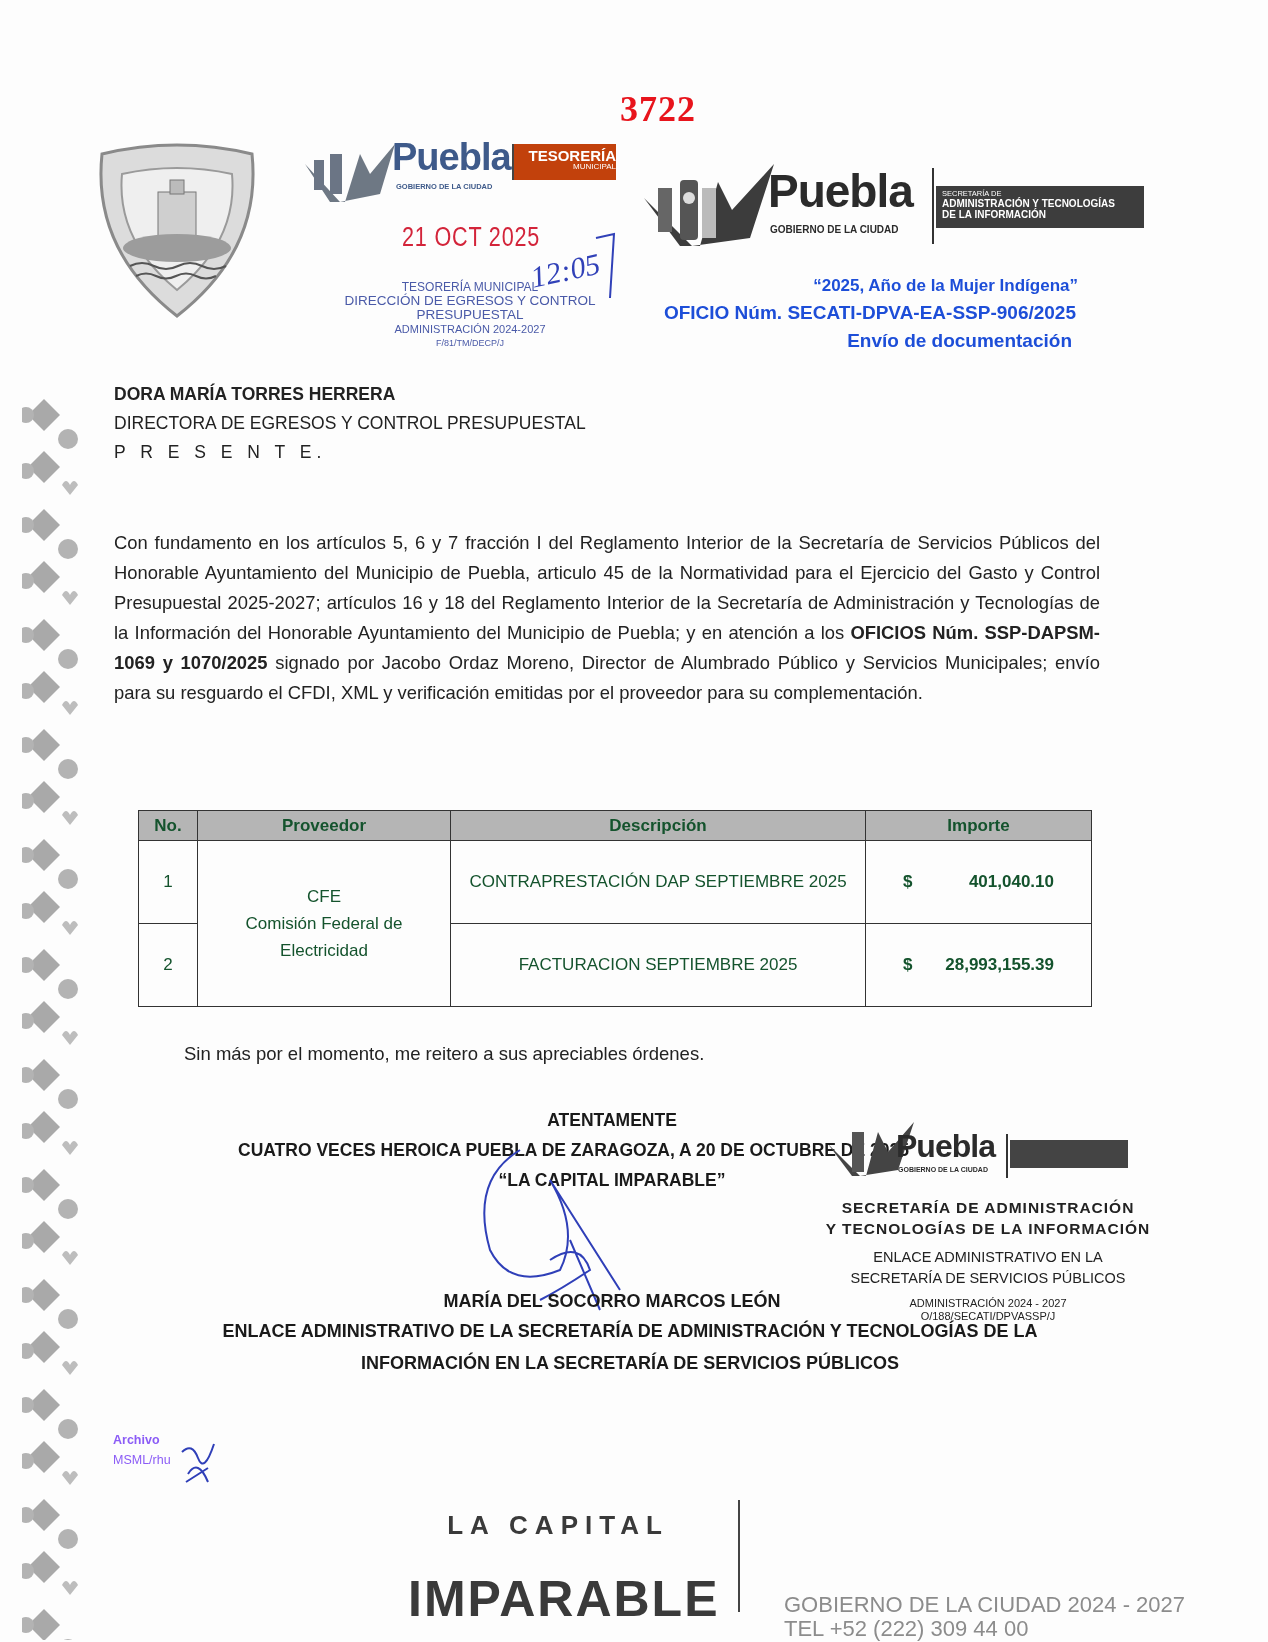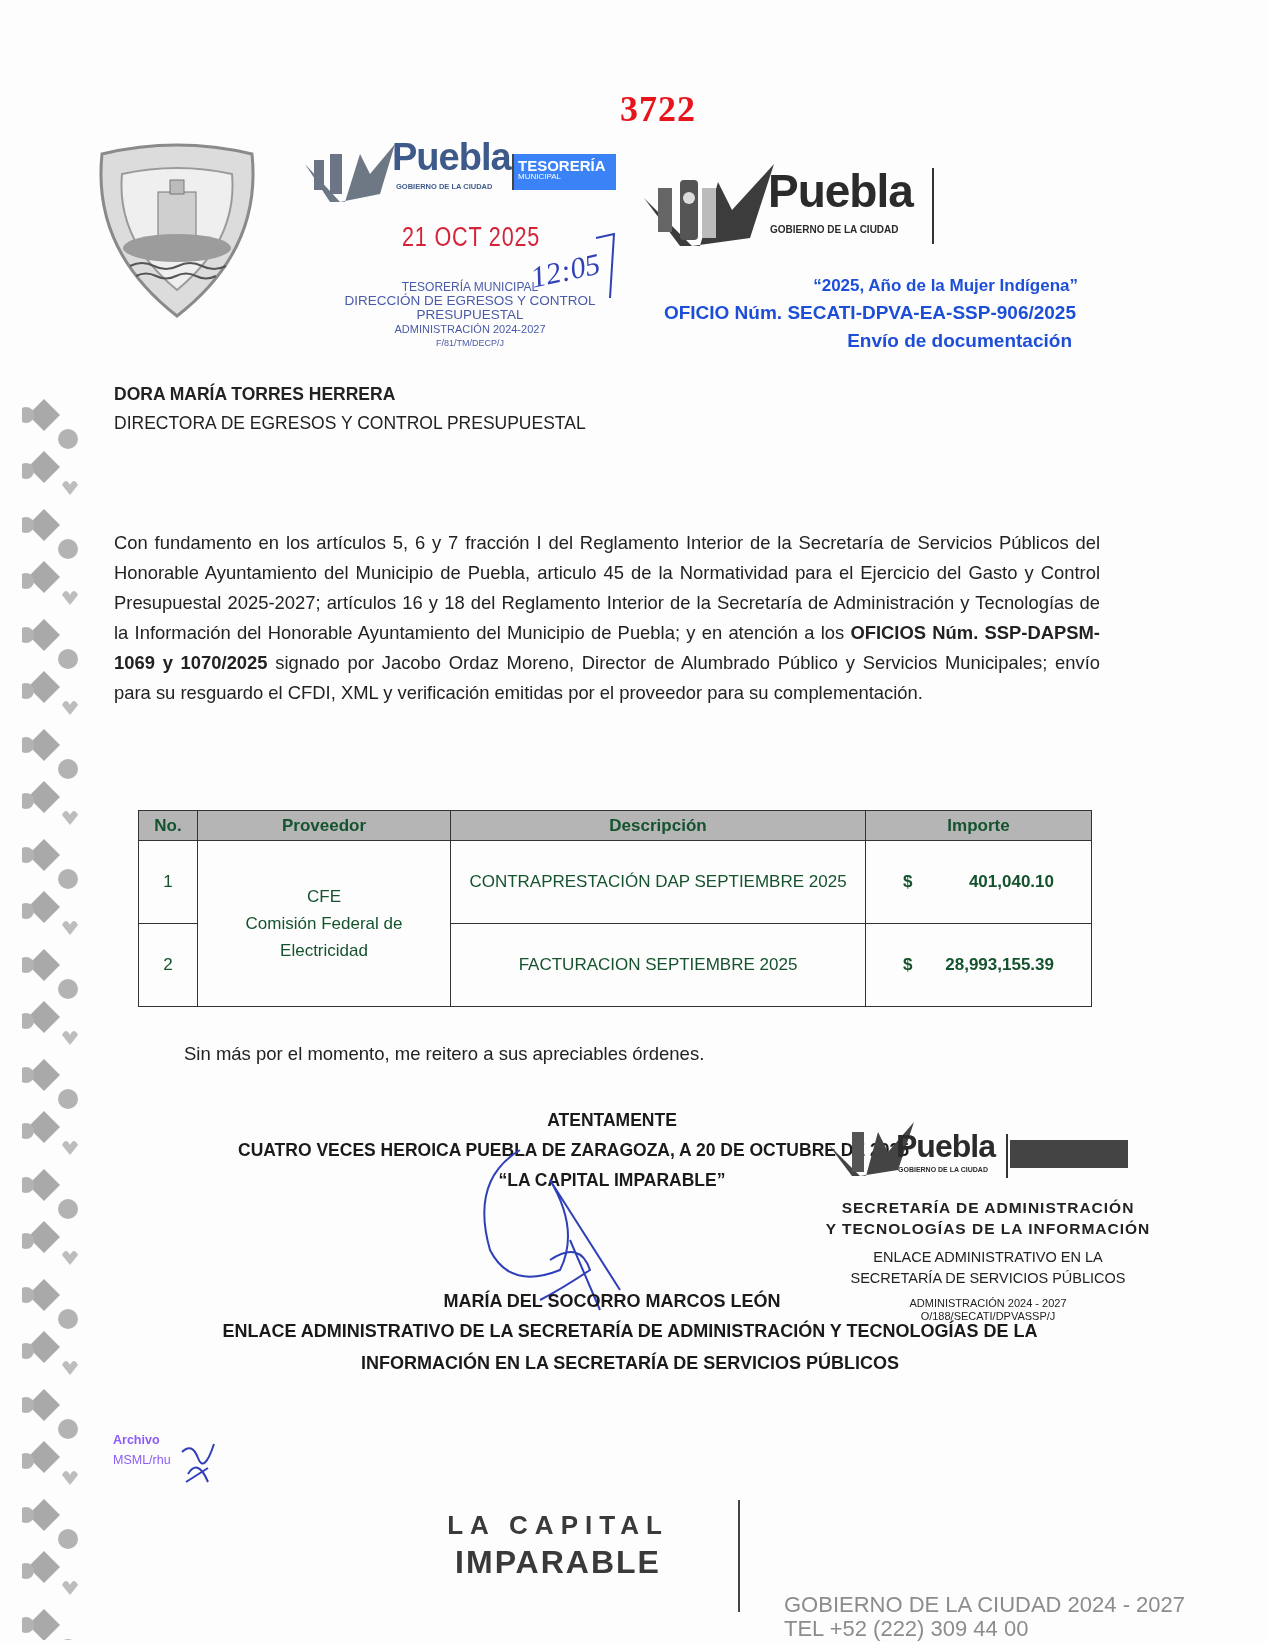--- a/index.html
+++ b/index.html
@@ -63,21 +63,21 @@
   .sec-stamp .s2 { font-size:14.5px; line-height:21px; margin-top:8px; }
   .sec-stamp .s3 { font-size:11px; margin-top:8px; line-height:13px; }
   .signature { left:460px; top:1140px; width:200px; height:190px; }
   
   .archivo { left:113px; top:1430px; font-size:12.5px; line-height:20px; color:#8b5cf6; }
   .archivo .a1 { font-weight:bold; }
   .initials-mark { left:178px; top:1438px; width:40px; height:50px; }
   
   .footer-brand { left:408px; top:1510px; width:300px; text-align:center; color:#3a3a3a; font-weight:bold; }
   .footer-brand .f1 { font-size:26px; letter-spacing:7px; }
-  .footer-brand .f2 { font-size:32px; letter-spacing:2px; line-height:42px; }
+  .footer-brand .f2 { font-size:50px; letter-spacing:2px; line-height:42px;margin-top:37px; }
   .footer-div { left:738px; top:1500px; width:2px; height:112px; background:#444; }
   .footer-info { left:777px; top:1593px; font-size:22px; line-height:24px; color:#8c8c8c;margin-left:7px; }
 </style>
 </head>
 <body>
 
 <svg class="abs border-strip" viewBox="0 0 60 1245" preserveAspectRatio="none">
   <defs>
     <pattern id="bp" x="0" y="0" width="60" height="110" patternUnits="userSpaceOnUse">
       <path d="M22 4 L38 20 L22 36 L6 20 Z" fill="#a9a9a9"></path>
@@ -104,21 +104,21 @@
 <div class="abs folio">3722</div>
 
 <div class="abs stamp-logo">
   <svg width="100" height="70" viewBox="0 0 100 70" style="position:absolute;left:0;top:4px;">
     <path d="M5 30 L30 68 L45 68 L60 20 L70 40 L95 10 L80 60 L40 68 Z" fill="#55606f" opacity="0.85"></path>
     <rect x="30" y="20" width="12" height="40" fill="#6b7585"></rect>
     <rect x="14" y="26" width="10" height="30" fill="#6b7585"></rect>
   </svg>
   <div style="position:absolute;left:92px;top:6px;font-size:38px;font-weight:bold;color:#3e5a8a;letter-spacing:-1px;">Puebla</div>
   <div style="position:absolute;left:96px;top:52px;font-size:7.5px;font-weight:bold;color:#3e5a8a;">GOBIERNO DE LA CIUDAD</div>
-  <div style="position:absolute;left:212px;top:24px;width:102px;height:36px;background:#3b82f6;color:#fff;border-left:2px solid #444;">
+  <div style="position:absolute;left:212px;top:14px;width:102px;height:36px;background:#c2410c;color:#fff;border-left:2px solid #444;text-align:right;">
     <div style="font-size:15px;font-weight:bold;padding:3px 0 0 4px;">TESORERÍA</div>
     <div style="font-size:8px;padding-left:4px;margin-top:-2px;">MUNICIPAL</div>
   </div>
 </div>
 <div class="abs stamp-date">21 OCT 2025</div>
 <div class="abs handtime">
   <svg width="110" height="80" viewBox="0 0 110 80">
     <text x="2" y="52" font-family="Liberation Serif, serif" font-style="italic" font-size="30" fill="#3141b8" transform="rotate(-12 40 40)">12:05</text>
     <path d="M68 10 L86 6 L82 70" stroke="#3141b8" stroke-width="2" fill="none"></path>
   </svg>
@@ -135,29 +135,35 @@
   <svg width="140" height="90" viewBox="0 0 140 90" style="position:absolute;left:-20px;top:0;">
     <path d="M4 40 L40 88 L60 88 L78 24 L92 52 L134 6 L110 80 L52 88 Z" fill="#3c3c3c"></path>
     <rect x="40" y="22" width="18" height="60" rx="4" fill="#555"></rect>
     <circle cx="49" cy="40" r="6" fill="#ddd"></circle>
     <rect x="18" y="30" width="14" height="44" fill="#666"></rect>
     <rect x="62" y="30" width="14" height="50" fill="#bbb"></rect>
   </svg>
   <div style="position:absolute;left:108px;top:6px;font-size:46px;font-weight:bold;color:#2b2b2b;letter-spacing:-1px;">Puebla</div>
   <div style="position:absolute;left:110px;top:66px;font-size:10px;font-weight:bold;color:#2b2b2b;">GOBIERNO DE LA CIUDAD</div>
   <div style="position:absolute;left:272px;top:10px;width:2px;height:76px;background:#333;"></div>
+  <div style="position:absolute;left:276px;top:28px;width:208px;height:42px;background:#3d3d3d;color:#fff;padding:3px 0 0 6px;box-sizing:border-box;">
+    <div style="font-size:7.5px;">SECRETARÍA DE</div>
+    <div style="font-size:10px;font-weight:bold;line-height:11px;">ADMINISTRACIÓN Y TECNOLOGÍAS</div>
+    <div style="font-size:10px;font-weight:bold;line-height:11px;">DE LA INFORMACIÓN</div>
+  </div>
 </div>
 
 <div class="abs hdr-right year-motto">“2025, Año de la Mujer Indígena”</div>
 <div class="abs hdr-right oficio-num">OFICIO Núm. SECATI-DPVA-EA-SSP-906/2025</div>
 <div class="abs hdr-right oficio-subj">Envío de documentación</div>
 
 <div class="abs addr">
   <div class="name">DORA MARÍA TORRES HERRERA</div>
   <div>DIRECTORA DE EGRESOS Y CONTROL PRESUPUESTAL</div>
+  <div class="presente">P R E S E N T E.</div>
 </div>
 
 <div class="abs body-para"><span>Con fundamento en los artículos 5, 6 y 7 fracción I del Reglamento Interior de la Secretaría de Servicios Públicos del Honorable Ayuntamiento del Municipio de Puebla, articulo 45 de la Normatividad para el Ejercicio del Gasto y Control Presupuestal 2025-2027; artículos 16 y 18 del Reglamento Interior de la Secretaría de Administración y Tecnologías de la Información del Honorable Ayuntamiento del Municipio de Puebla; y en atención a los </span><b>OFICIOS Núm. SSP-DAPSM-1069 y 1070/2025</b><span> signado por Jacobo Ordaz Moreno, Director de Alumbrado Público y Servicios Municipales; envío para su resguardo el CFDI, XML y verificación emitidas por el proveedor para su complementación.</span></div>
 
 <table class="abs tbl">
   <thead>
     <tr>
       <th>No.</th>
       <th>Proveedor</th>
       <th>Descripción</th>

